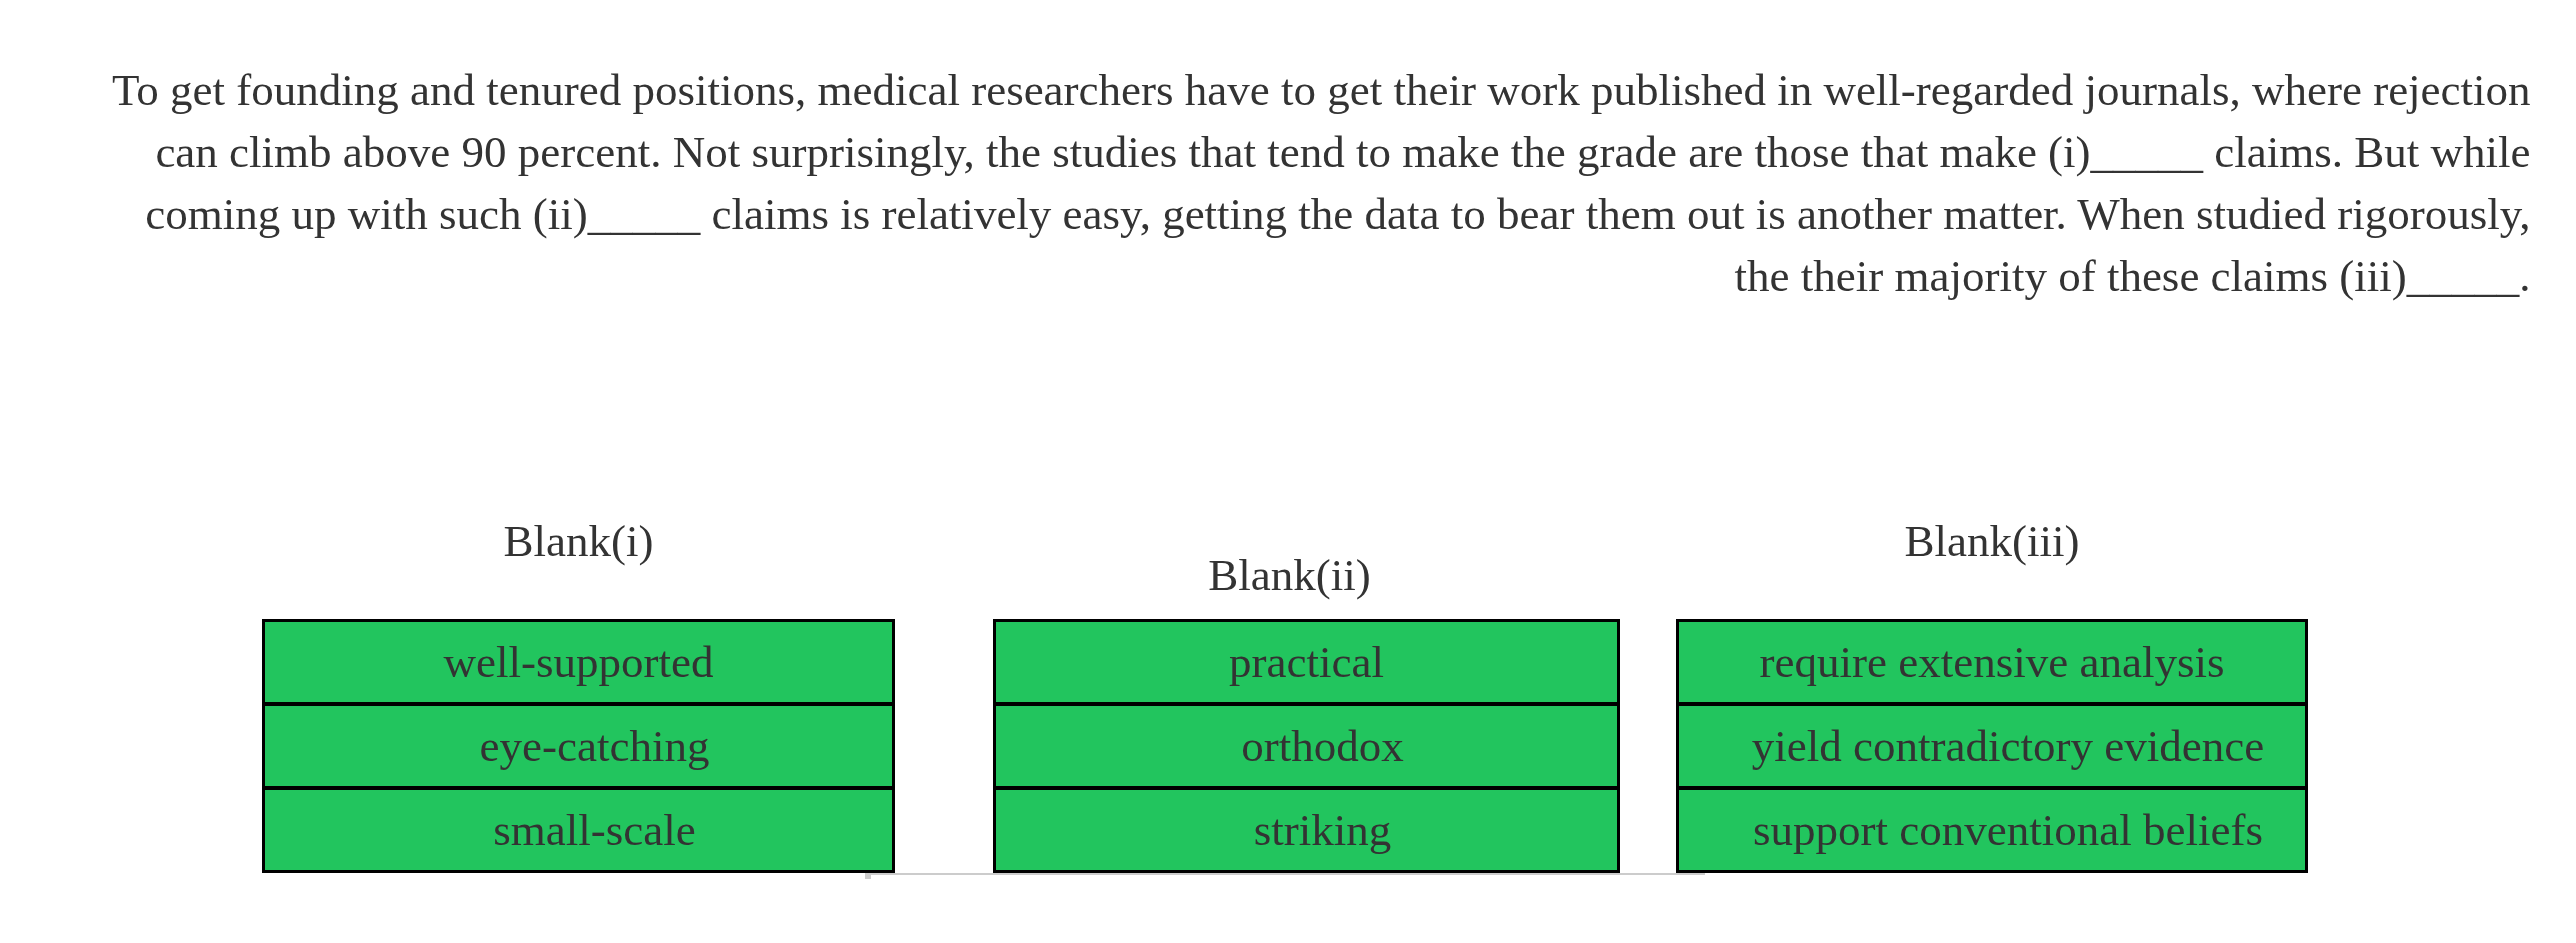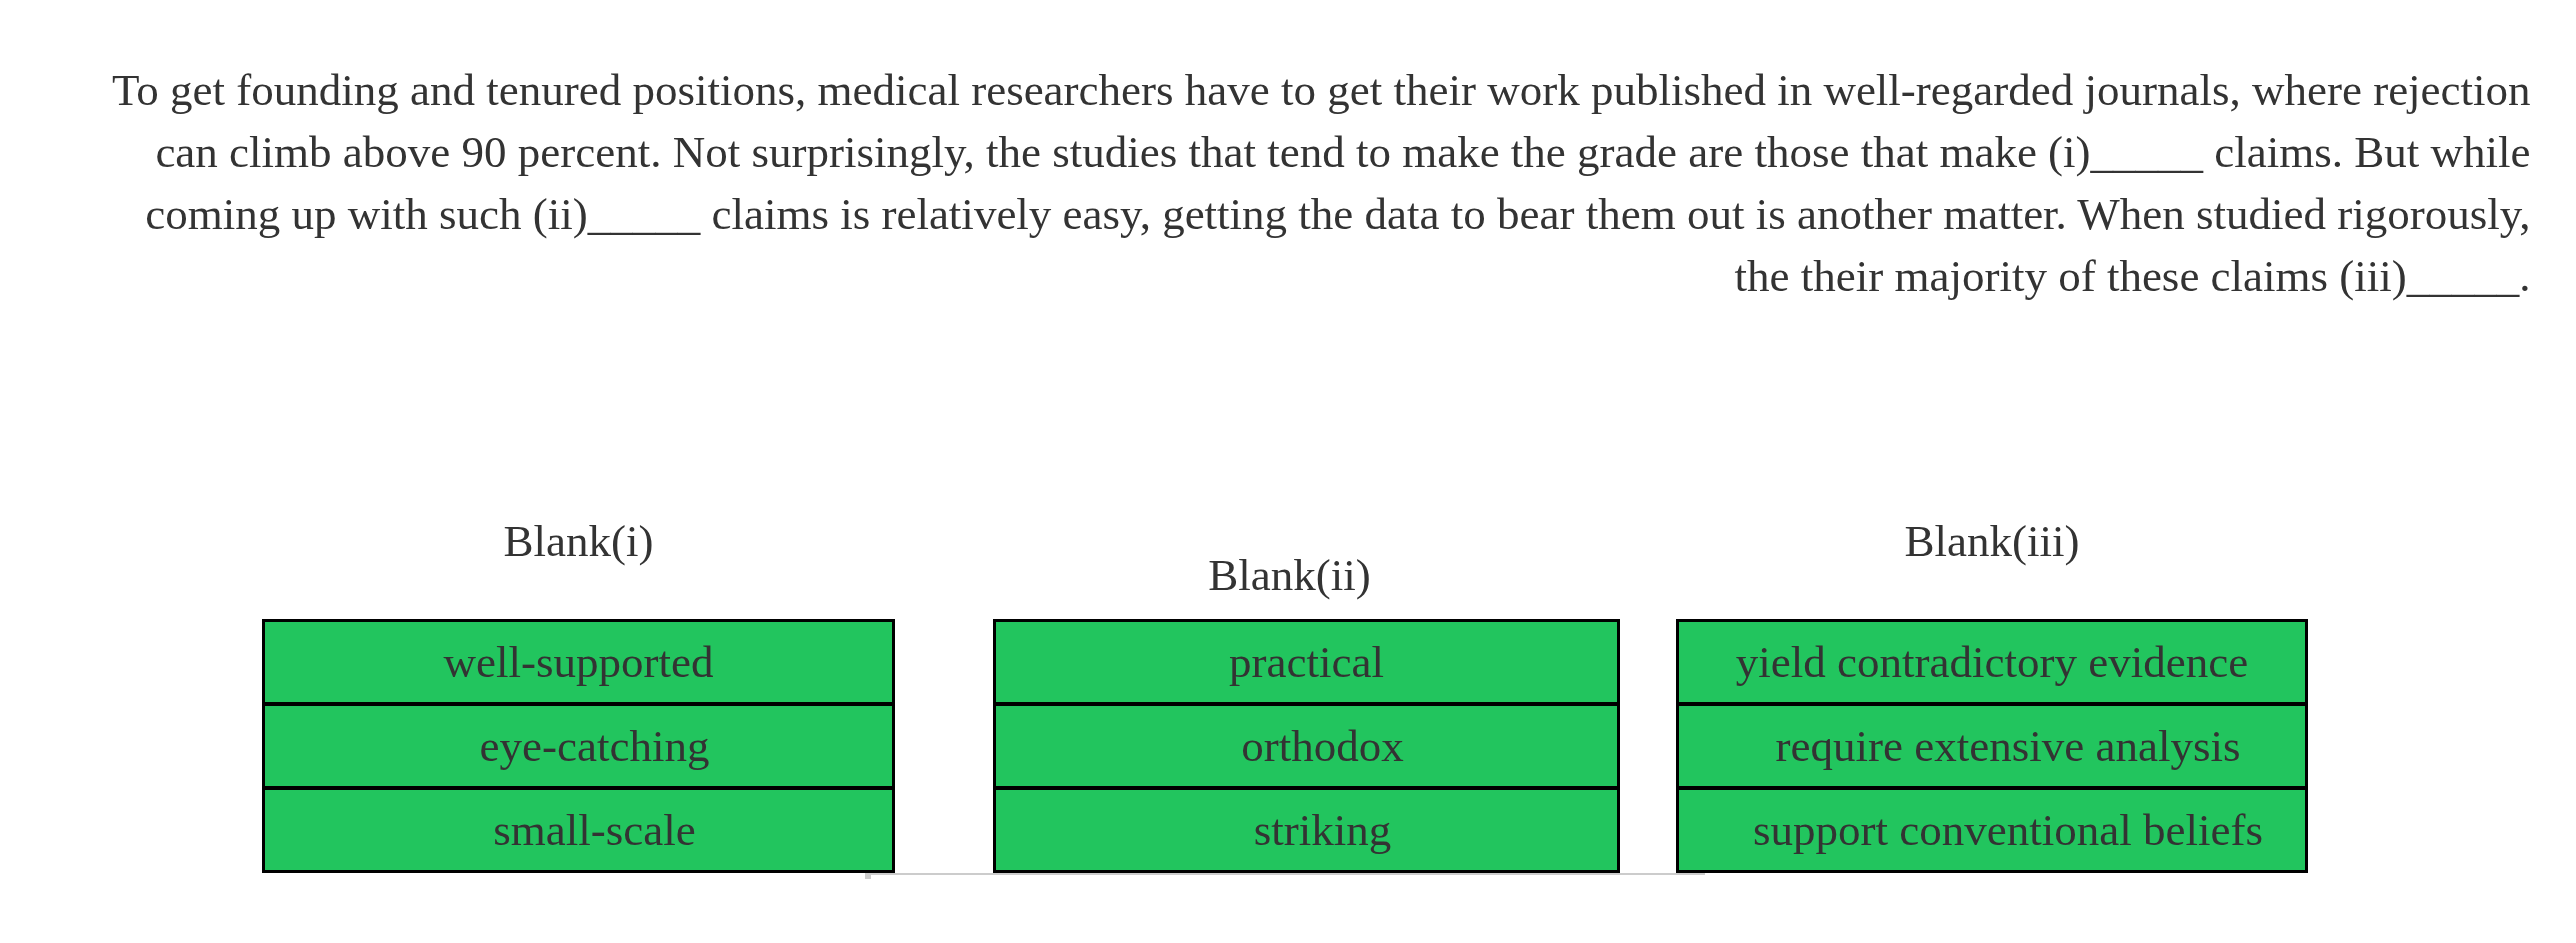--- a/index.html
+++ b/index.html
@@ -100,22 +100,22 @@
     <div class="option-row">small-scale</div>
   </div>
 
   <div class="options-table tbl-2">
     <div class="option-row">practical</div>
     <div class="option-row">orthodox</div>
     <div class="option-row">striking</div>
   </div>
 
   <div class="options-table tbl-3">
+    <div class="option-row">require extensive analysis</div>
     <div class="option-row">yield contradictory evidence</div>
-    <div class="option-row">require extensive analysis</div>
     <div class="option-row">support conventional beliefs</div>
   </div>
 
   <div class="artifact-line"></div>
   <div class="artifact-stub"></div>
 
 </div>
 
 
 </body></html>

